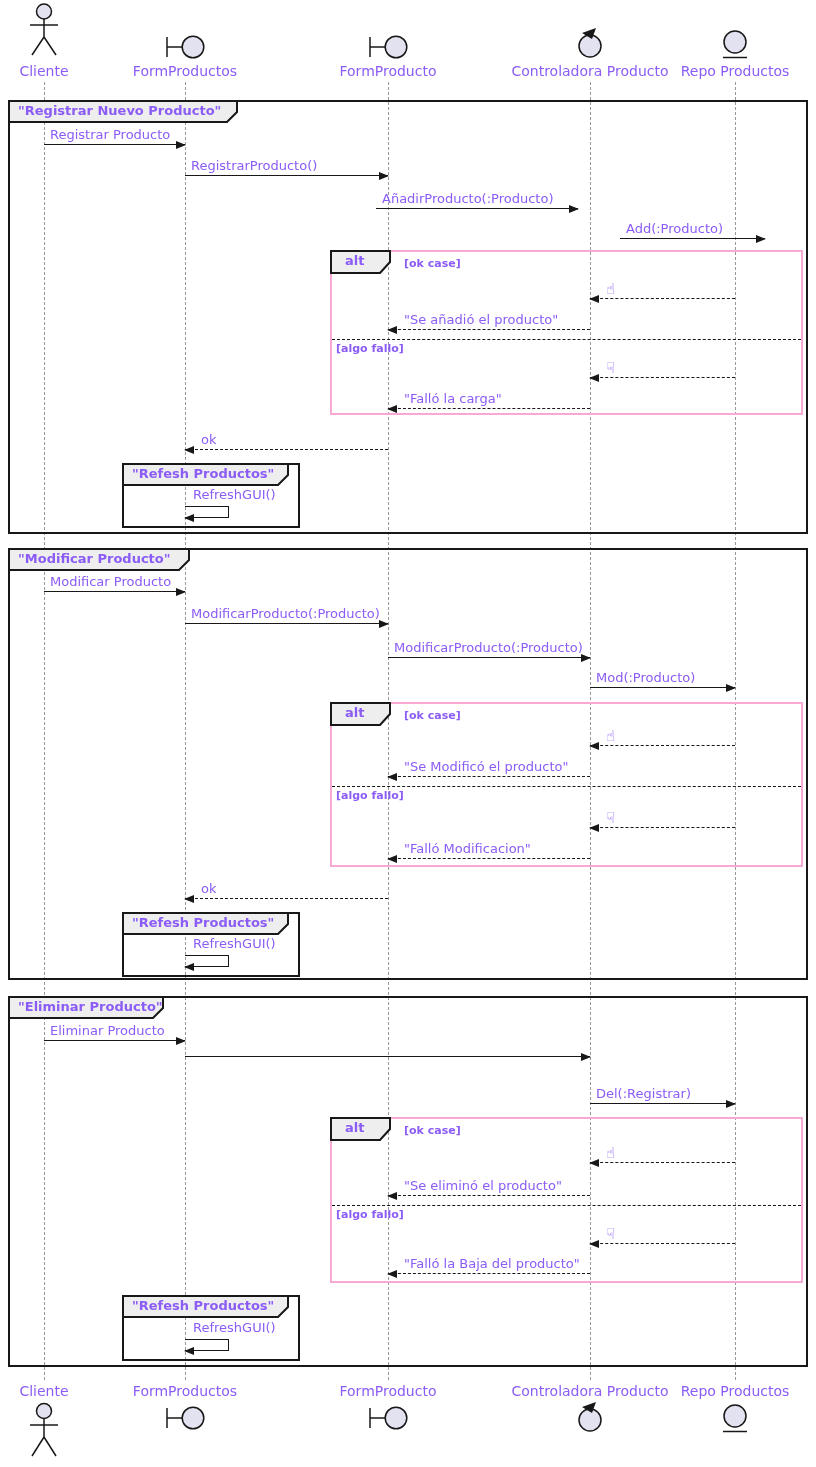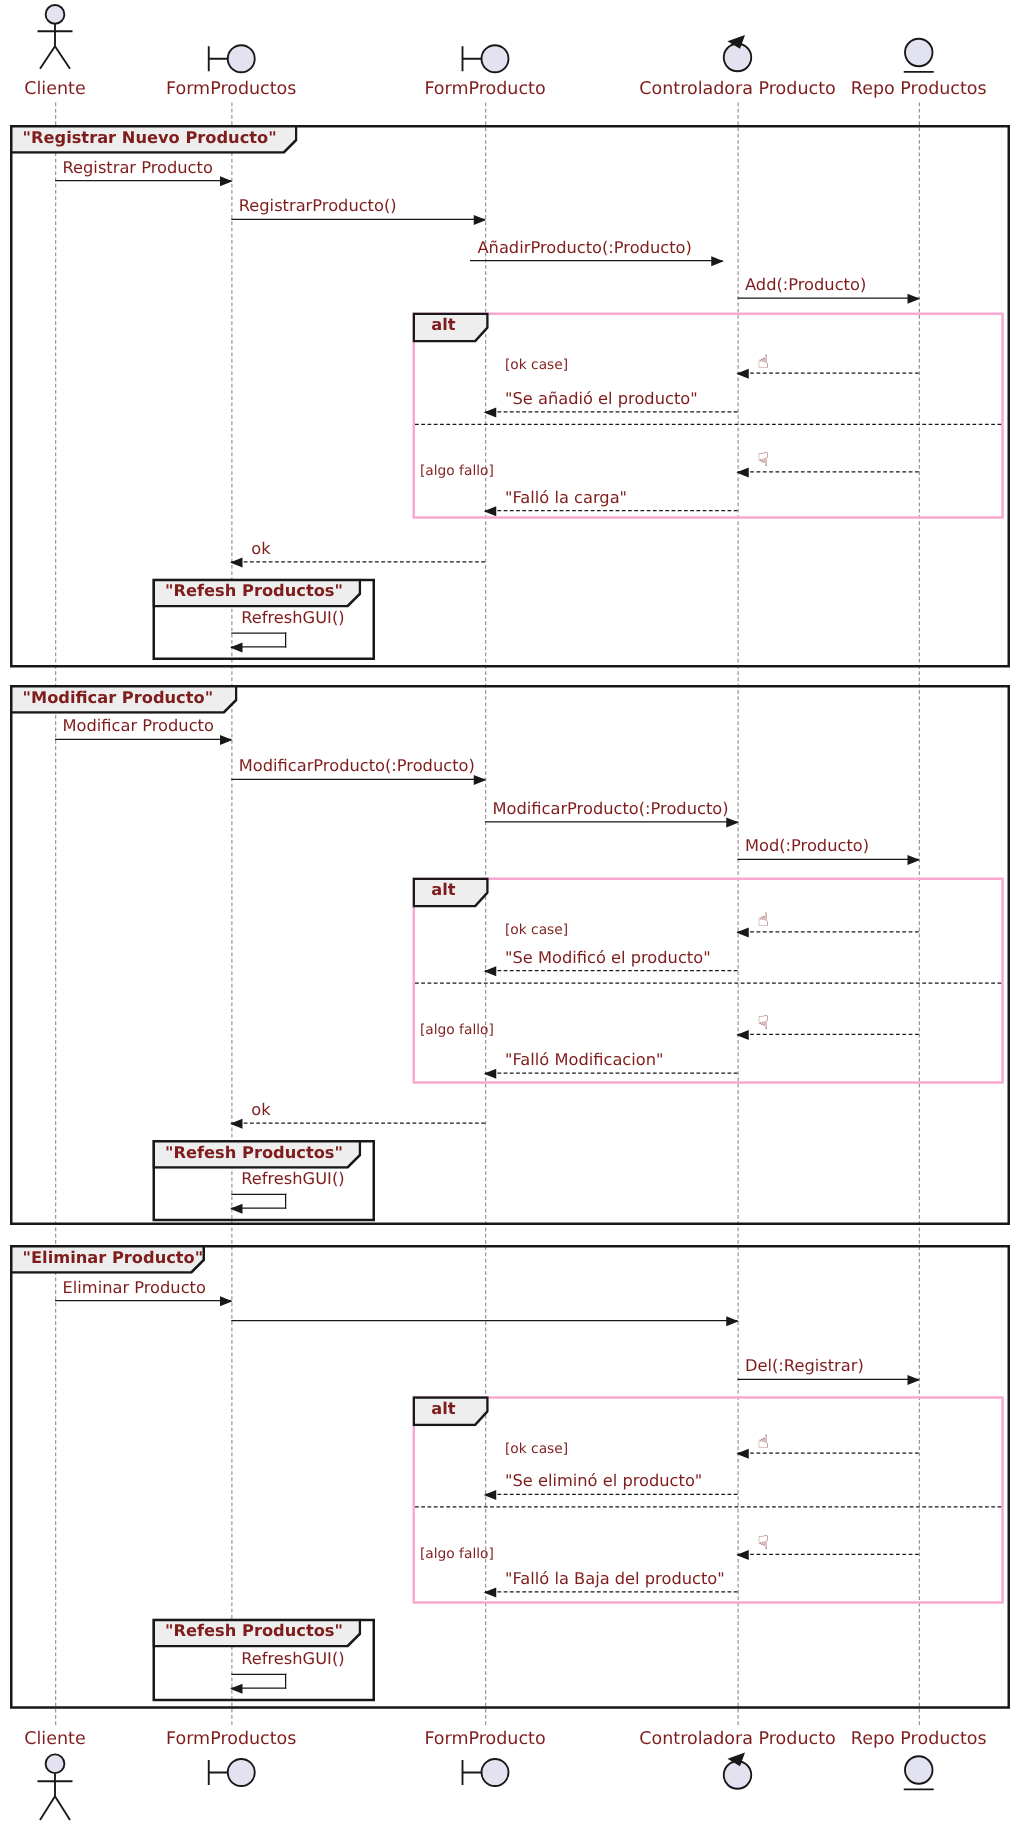--- a/index.html
+++ b/index.html
@@ -1,36 +1,36 @@
 <!DOCTYPE html>
 <html><head>
 <meta charset="utf-8">
 <style>
   html,body { margin:0; padding:0; background:#fff; }
   #diagram {
     position:relative; width:816px; height:1467px;
     font-family:"DejaVu Sans","Liberation Sans",sans-serif;
-    color:#7f1d1d; background:#fff; overflow:hidden;
+    color:#8b5cf6; background:#fff; overflow:hidden;
   }
   
   .lifeline { position:absolute; width:0; top:82px; height:1298px;
     border-left:1px dashed #999; }
   
   .plabel { position:absolute; font-size:14px; white-space:nowrap;
     transform:translateX(-50%); line-height:16px; }
   .picon { position:absolute; }
   
   .sframe { position:absolute; border:2px solid #181818; box-sizing:border-box; background:transparent; }
   .ftitle { position:absolute; top:-2px; left:-2px; }
   .ftitle .ttext { position:absolute; left:10px; top:3px; font-size:13px; font-weight:bold; white-space:nowrap; }
   
   .altframe { position:absolute; border:2px solid #f9a8d4; box-sizing:border-box; }
   .alt-title { position:absolute; top:-2px; left:-2px; }
   .alt-kw { position:absolute; left:15px; top:3px; font-size:13px; font-weight:bold; }
-  .guard { position:absolute; font-size:11px; font-weight:normal; white-space:nowrap;margin-top:28px; }
+  .guard { position:absolute; font-size:11px; font-weight:bold; white-space:nowrap; }
   .divider { position:absolute; left:0; right:0; height:0; border-top:1px dashed #181818; }
   
   .msg { position:absolute; }
   .msg .lbl { display:block; font-size:13px; line-height:16px; white-space:nowrap;
     padding-left:6px; }
   .msg.rtl .lbl { padding-left:16px; }
   .msg .lbl.glyph { font-size:15px; padding-left:16px; }
   .msg .line { position:relative; height:0; border-top:1px solid #181818; margin-top:1px; }
   .msg.dashed .line { border-top:1px dashed #181818; }
   .msg.ltr .line::after { content:""; position:absolute; right:-1px; top:-4.5px;
@@ -106,21 +106,21 @@
       <div class="line"></div>
   </div>
   <div class="msg ltr solid" style="left:185px;top:158px;width:203px">
     <span class="lbl">RegistrarProducto()</span>
       <div class="line"></div>
   </div>
   <div class="msg ltr solid" style="left:376px;top:191px;width:202px">
     <span class="lbl">AñadirProducto(:Producto)</span>
       <div class="line"></div>
   </div>
-  <div class="msg ltr solid" style="left:590px;top:221px;width:145px">
+  <div class="msg ltr solid" style="left:620px;top:221px;width:145px">
     <span class="lbl">Add(:Producto)</span>
       <div class="line"></div>
   </div>
 
   <div class="altframe" style="left:330px;top:250px;width:473px;height:165px">
     <div class="alt-title">
       <svg width="61" height="24">
           <polygon points="1,1 60,1 60,12 50,23 1,23" fill="#EEEEEE" stroke="#181818" stroke-width="2"></polygon>
         </svg>
       <span class="alt-kw">alt</span>

